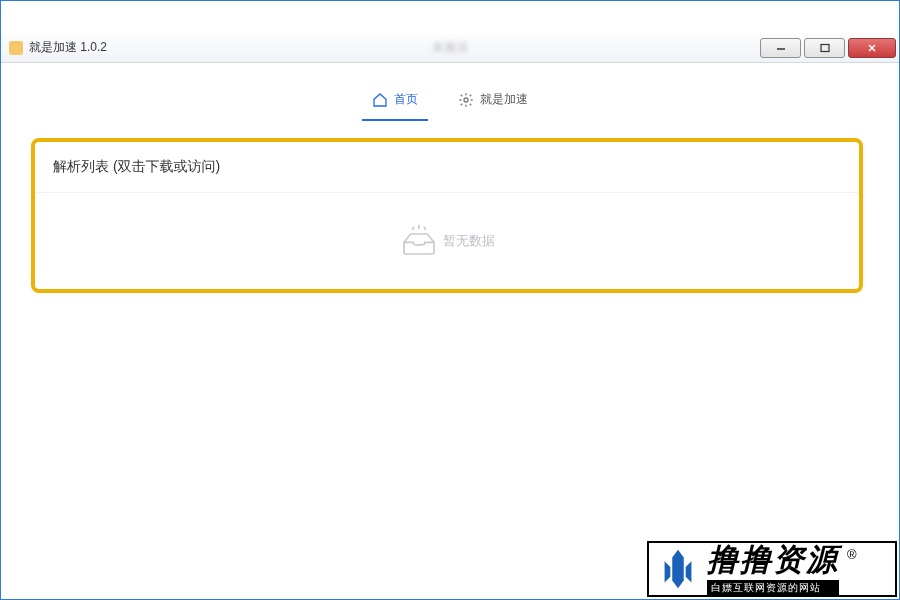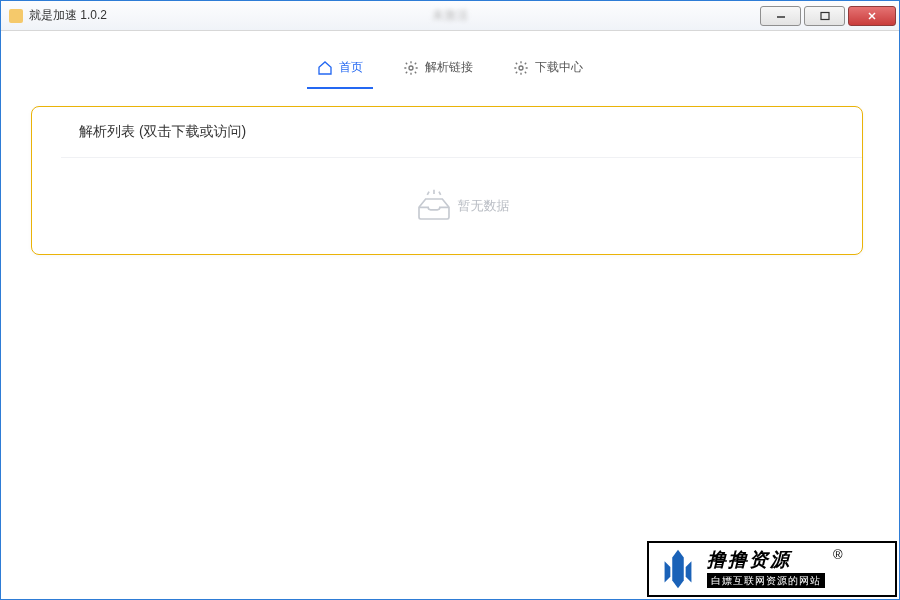--- a/index.html
+++ b/index.html
@@ -15,20 +15,21 @@
 .titlebar {
   height: 30px;
   background: linear-gradient(#fdfdfe, #f0f3f8);
   border-bottom: 1px solid #d7d7d7;
   display: flex;
   align-items: center;
   padding: 0 0 0 8px;
   font-size: 12px;
   color: #333;
   position: relative;
+  margin-top: 32px;
 }
 .titlebar .favicon {
   width: 14px; height: 14px; margin-right: 6px;
   background: #f5c96b; border-radius: 2px;
 }
 .titlebar .title-text { flex: 0 0 auto; }
 .titlebar .blurred {
   position: absolute; left: 50%; transform: translateX(-50%);
   color: #bbb; filter: blur(2px); font-size: 12px;
 }
@@ -104,24 +105,23 @@
   border: none;
   border-radius: 4px;
   padding: 0 18px;
   height: 36px;
   font-size: 13px;
   cursor: pointer;
 }
 .result-card {
   margin: 18px 36px 0 30px;
   background: #fff;
-  border: 1px solid #eab308;
+  border: 4px solid #eab308;
   border-radius: 8px;
   box-shadow: 0 1px 4px rgba(0,0,0,0.04);
-  padding-left: 29px;
 }
 .result-header {
   padding: 16px 18px;
   font-size: 14px;
   color: #333;
   border-bottom: 1px solid #f0f1f4;
 }
 .empty-state {
   height: 96px;
   display: flex;
@@ -140,21 +140,21 @@
   height: 56px;
   border: 2px solid #000;
   background: #fff;
   display: flex;
   align-items: center;
   padding: 4px 6px;
   gap: 6px;
 }
 .watermark .logo { width: 46px; height: 46px; }
 .watermark .txt { display: flex; flex-direction: column; line-height: 1.1; }
-.watermark .big { font-size: 19px; font-weight: 900; letter-spacing: 2px; font-style: italic; }
+.watermark .big { font-size: 31px; font-weight: 900; letter-spacing: 2px; font-style: italic; }
 .watermark .sub {
   font-size: 10px; background:#000; color:#fff; padding:2px 4px;
   display:inline-block; margin-top:2px; letter-spacing: 1px;
 }
 .watermark .r { font-size: 13px; margin-left: 2px; align-self: flex-start; }
 textarea::placeholder { color:#9aa0a8; }
 </style>
 </head>
 <body>
 
@@ -195,30 +195,21 @@
         </span>
         <span>首页</span>
       </div>
       <div class="tab">
         <span class="icon">
           <svg viewBox="0 0 24 24" fill="none" stroke="#777" stroke-width="2">
               <circle cx="12" cy="12" r="3"></circle>
               <path d="M12 2v3M12 19v3M4.2 4.2l2.1 2.1M17.7 17.7l2.1 2.1M2 12h3M19 12h3M4.2 19.8l2.1-2.1M17.7 6.3l2.1-2.1"></path>
             </svg>
         </span>
-        <span>解析链接</span>
-      </div>
-      <div class="tab">
-        <span class="icon">
-          <svg viewBox="0 0 24 24" fill="none" stroke="#777" stroke-width="2">
-              <circle cx="12" cy="12" r="3"></circle>
-              <path d="M12 2v3M12 19v3M4.2 4.2l2.1 2.1M17.7 17.7l2.1 2.1M2 12h3M19 12h3M4.2 19.8l2.1-2.1M17.7 6.3l2.1-2.1"></path>
-            </svg>
-        </span>
-        <span>下载中心</span>
+        <span>就是加速</span>
       </div>
     </div>
 
 
     <div class="result-card">
       <div class="result-header">解析列表 (双击下载或访问)</div>
       <div class="empty-state">
         <span class="icon">
           <svg viewBox="0 0 48 40" fill="none" stroke="#c6cad1" stroke-width="2">
             <line x1="18" y1="3" x2="16" y2="7"></line>

